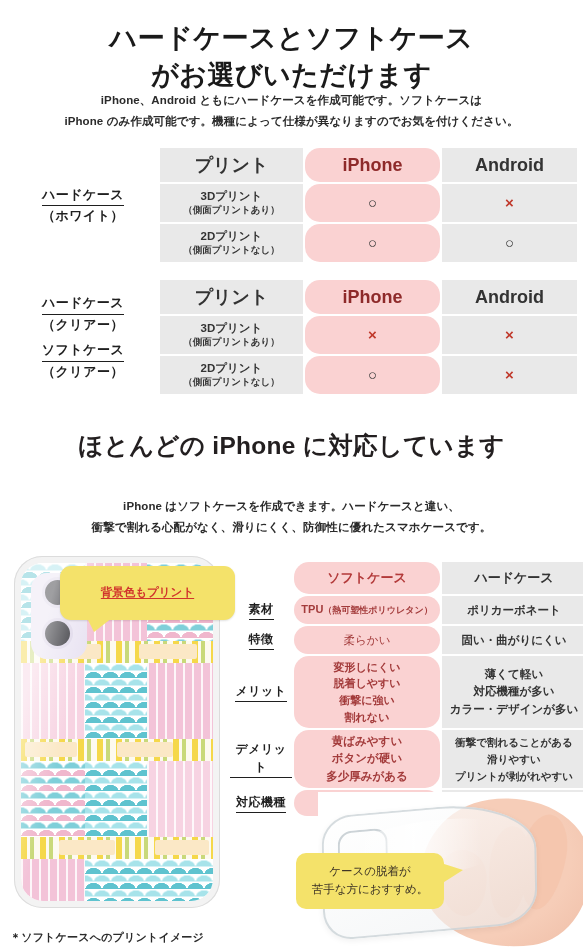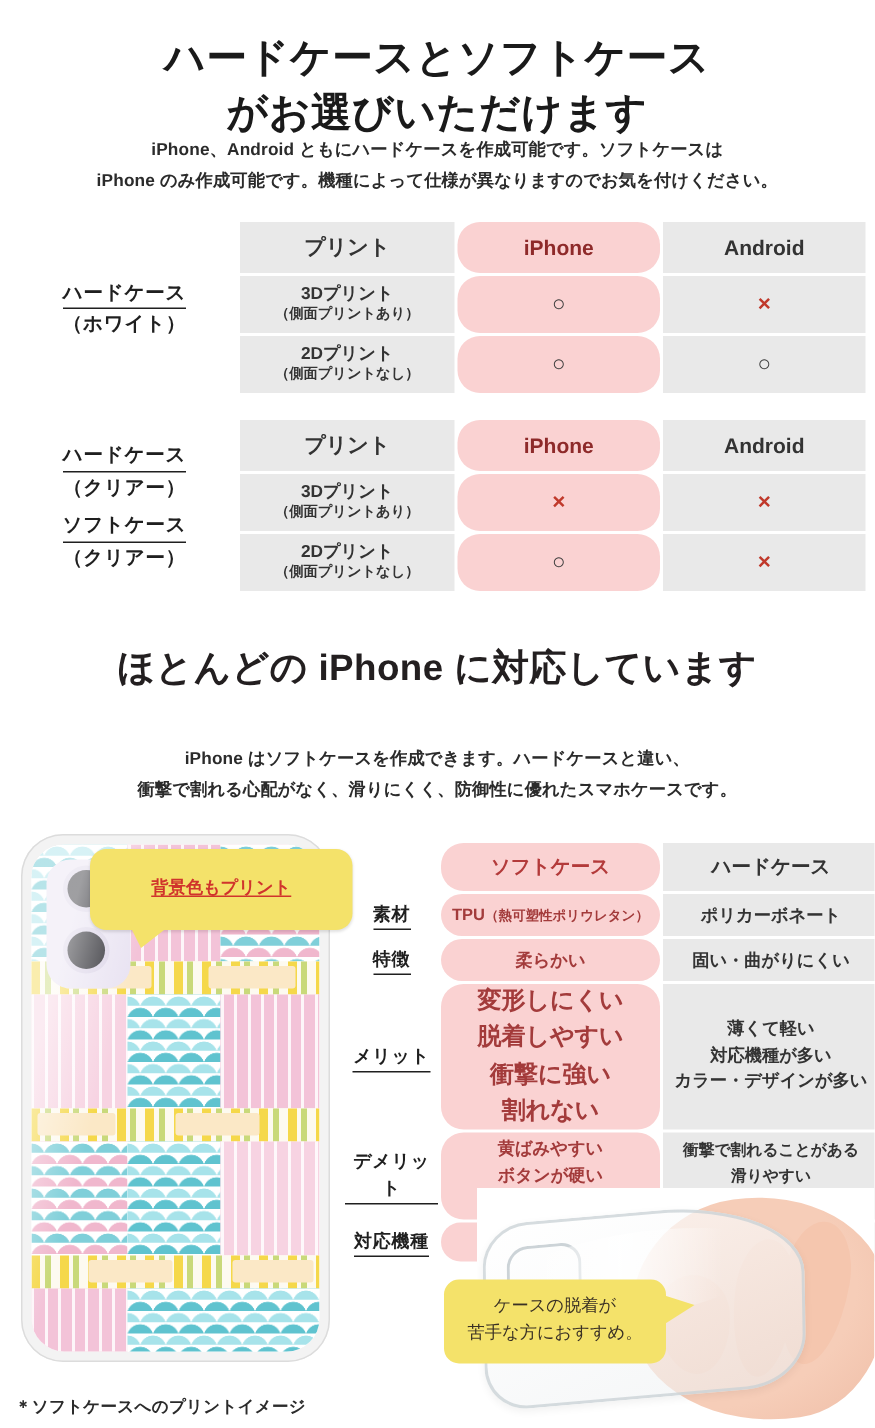--- a/index.html
+++ b/index.html
@@ -23,21 +23,21 @@
   .lead{
     font-size:11.5px;font-weight:600;line-height:1.85;color:#2b2b2b;
     letter-spacing:.1px;
   }
 
   
   .cmp{border-collapse:separate;border-spacing:2px;}
   .cmp td,.cmp th{padding:0;}
   .cell{background:#e9e9e9;text-align:center;vertical-align:middle;}
   .cell.pink{background:#fad2d2;border-radius:15px;}
-  .cell.head{font-size:14px;font-weight:600;color:#333;margin-left:27px;}
+  .cell.head{font-size:18px;font-weight:600;color:#333;margin-left:27px;}
   .cell.head.pink{color:#8e2a2a;font-weight:700;}
   .cell.lbl{font-size:11.5px;font-weight:600;color:#333;line-height:1.35;}
   .cell.lbl .sub{font-size:9.5px;font-weight:600;}
   .mark{font-size:15px;line-height:1;}
   .mark.o{color:#3a3a3a;}
   .mark.x{color:#c0392b;font-weight:600;}
   .rowlabel{
     text-align:center;font-size:13px;font-weight:700;color:#1f1f1f;
     line-height:1.5;letter-spacing:.5px;
   }
@@ -357,33 +357,33 @@
       </td>
       <td class="cell" style="height:28px;font-size:11.5px;color:#333;font-weight:600;">
         <span>ポリカーボネート</span>
       </td>
     </tr>
 
     <tr>
       <td class="rowlabel" style="font-size:12px;">
         <span class="u">特徴</span>
       </td>
-      <td class="cell pink" style="height:28px;font-size:11.5px;color:#a33b3b;font-weight:700;">
+      <td class="cell pink" style="height:28px;font-size:11.5px;color:#a33b3b;font-weight:400;">
         <span>柔らかい</span>
       </td>
       <td class="cell" style="height:28px;font-size:11.5px;color:#333;font-weight:600;">
         <span>固い・曲がりにくい</span>
       </td>
     </tr>
 
     <tr>
       <td class="rowlabel" style="font-size:12px;">
         <span class="u">メリット</span>
       </td>
-      <td class="cell pink" style="height:72px;font-size:16px;color:#a33b3b;font-weight:600;line-height:1.52;">
+      <td class="cell pink" style="height:72px;font-size:11px;color:#a33b3b;font-weight:600;line-height:1.52;">
         <div>変形しにくい</div>
         <div>脱着しやすい</div>
         <div>衝撃に強い</div>
         <div>割れない</div>
       </td>
       <td class="cell" style="height:72px;font-size:11.5px;color:#333;font-weight:600;line-height:1.52;">
         <div>薄くて軽い</div>
         <div>対応機種が多い</div>
         <div>カラー・デザインが多い</div>
       </td>

